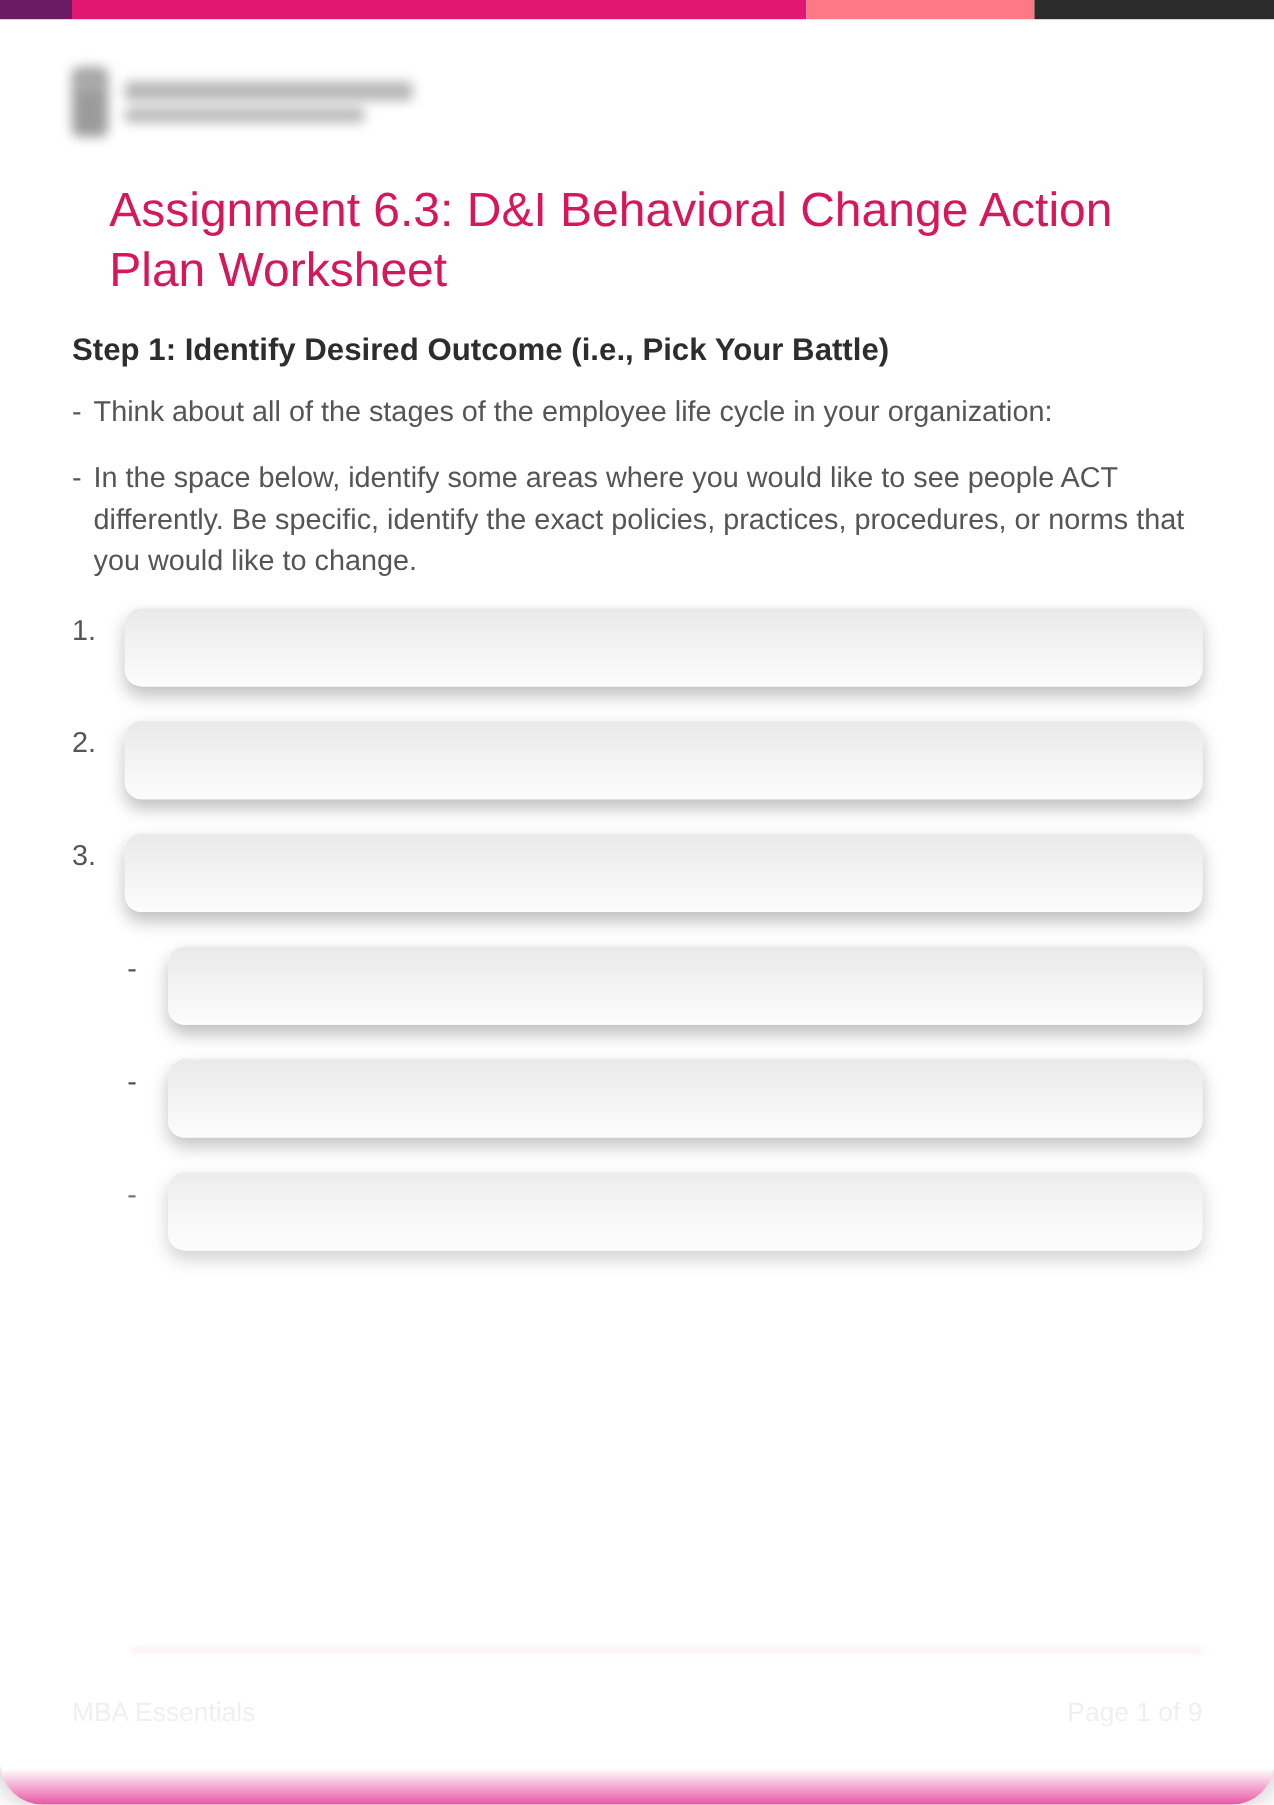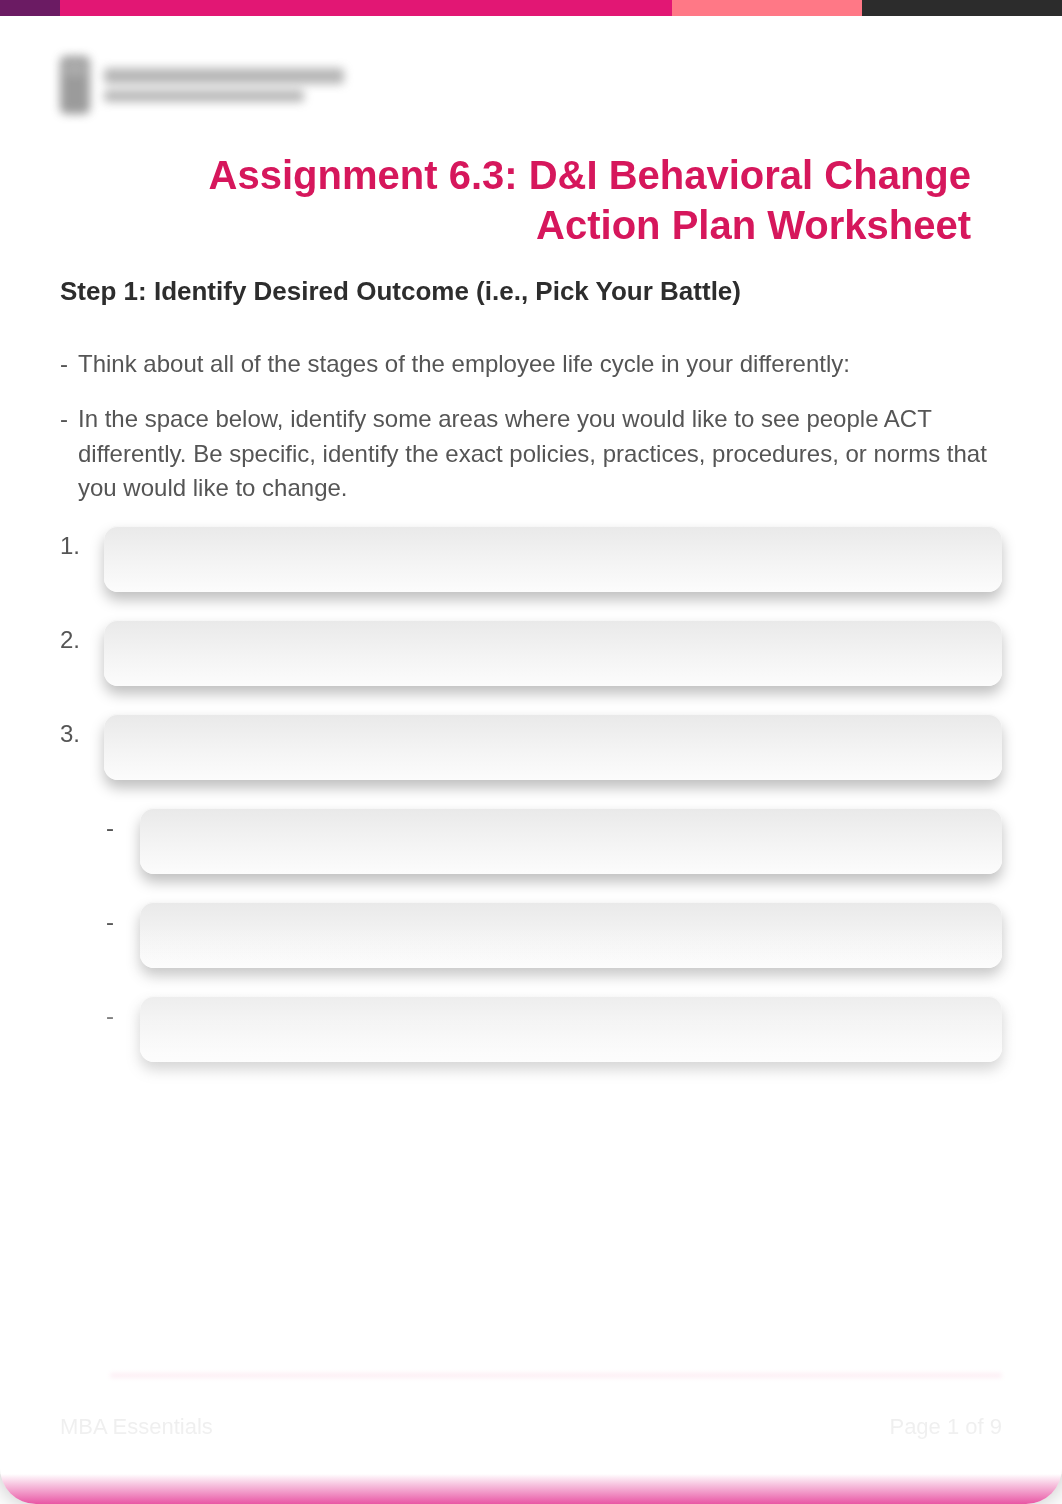--- a/index.html
+++ b/index.html
@@ -63,32 +63,32 @@
       display:flex; flex-direction:column; gap:6px;
     }
     .logo-type span{
       display:block; height:16px; background:#7c7c7c; border-radius:4px;
     }
     .logo-type span:nth-child(1){ width:240px; }
     .logo-type span:nth-child(2){ width:200px; height:12px; }
 
     h1.title {
       color: #d6175c;
-      font-weight: 700;
+      font-weight: 400;
       font-size: 40px;
       line-height: 1.25;
-      text-align: right;
+      text-align: left;
       margin: 0 auto 26px auto;
       max-width: 880px;
     }
     h2.step {
       color: #2d2d2d;
       font-weight: 700;
       font-size: 26px;
-      margin-bottom: 40px;
+      margin-bottom: 20px;
     }
     .body-text, .bullet-text, .eg-text {
       font-size: 24px;
       line-height: 1.45;
       color: #555;
     }
     .bullet {
       display: flex;
       gap: 10px;
       margin-bottom: 20px;
@@ -198,21 +198,21 @@
           <span></span>
       </div>
     </div>
 
     <h1 class="title">Assignment 6.3: D&amp;I Behavioral Change Action Plan Worksheet</h1>
 
     <h2 class="step">Step 1: Identify Desired Outcome (i.e., Pick Your Battle)</h2>
 
     <div class="bullet">
       <span class="dash body-text">-</span>
-      <span class="bullet-text">Think about all of the stages of the employee life cycle in your differently:</span>
+      <span class="bullet-text">Think about all of the stages of the employee life cycle in your organization:</span>
     </div>
 
 
     <div class="bullet">
       <span class="dash body-text">-</span>
       <span class="bullet-text">In the space below, identify some areas where you would like to see people ACT differently. Be specific, identify the exact policies, practices, procedures, or norms that you would like to change.</span>
     </div>
 
     <div class="num-list">
 

